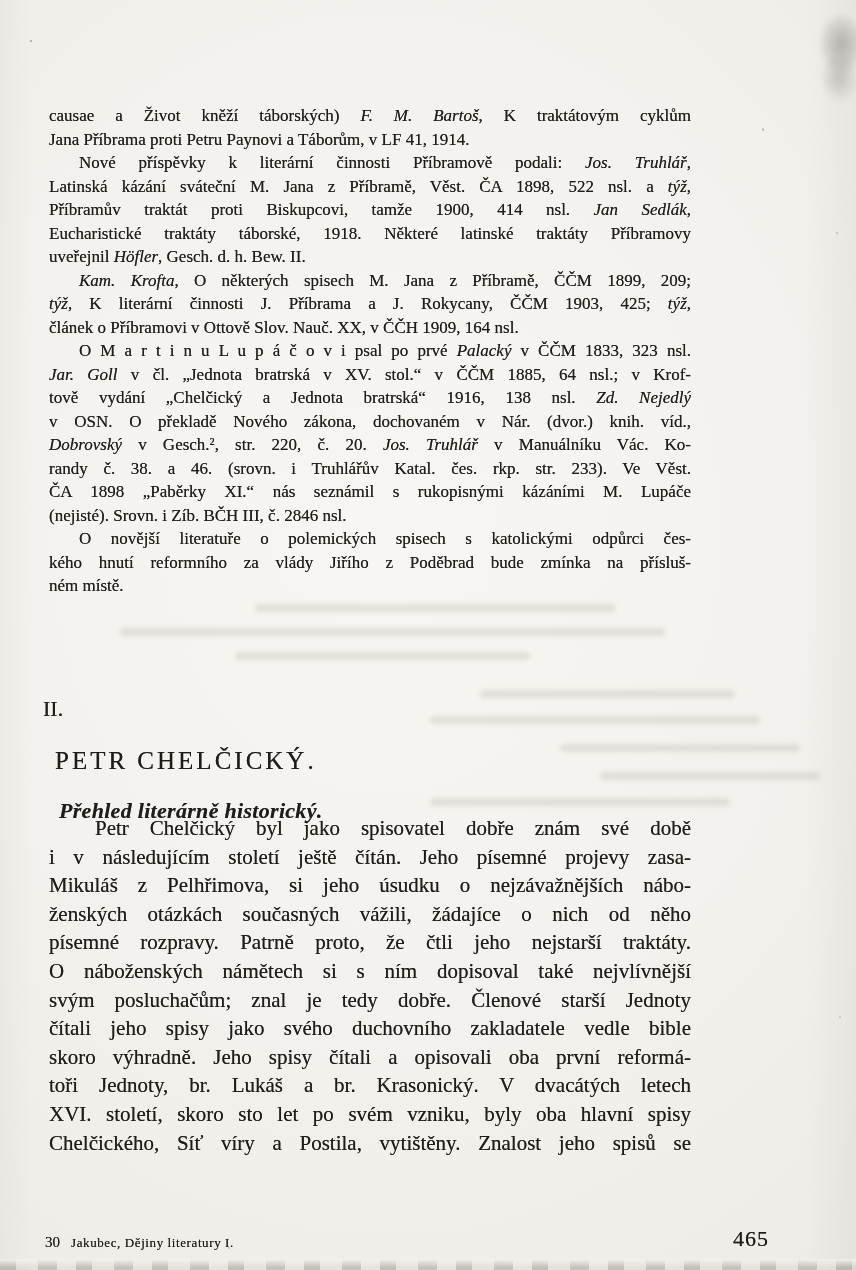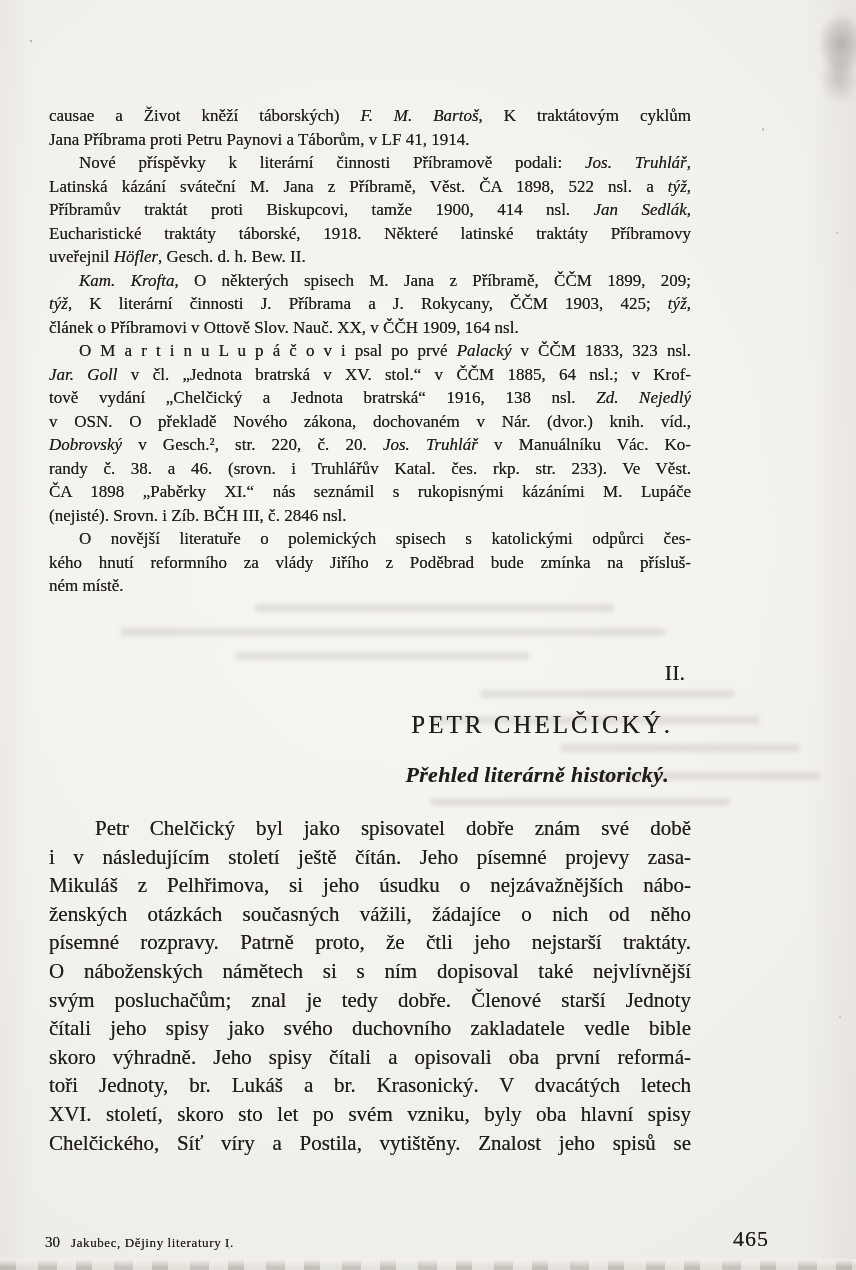--- a/index.html
+++ b/index.html
@@ -24,22 +24,22 @@
     text-shadow: 0 0 .5px rgba(31,29,26,.75);
   }
   .line.end { text-align-last: left; }
   .line i { font-style: italic; }
 
   .bib { top: 104px; }
   .bib .line { font-size: 17px; line-height: 23.5px; }
   .bib .line.ind { text-indent: 30px; }
 
   .headings {
-    position: absolute; left: 57px; width: 642px; top: 660px;
-    text-align: right; transform: translateX(-14px);
+    position: absolute; left: 57px; width: 642px; top: 696px;
+    text-align: left; transform: translateX(-14px);
   }
   .sec-num {
     font-size: 22px; line-height: 26px;
     text-shadow: 0 0 .5px rgba(31,29,26,.75);
   }
   .sec-title {
     margin: 12px; font-weight: 400;
     font-size: 25px; letter-spacing: 3px;
     margin-top: 24px; line-height: 30px;
     text-shadow: 0 0 .6px rgba(31,29,26,.8);

